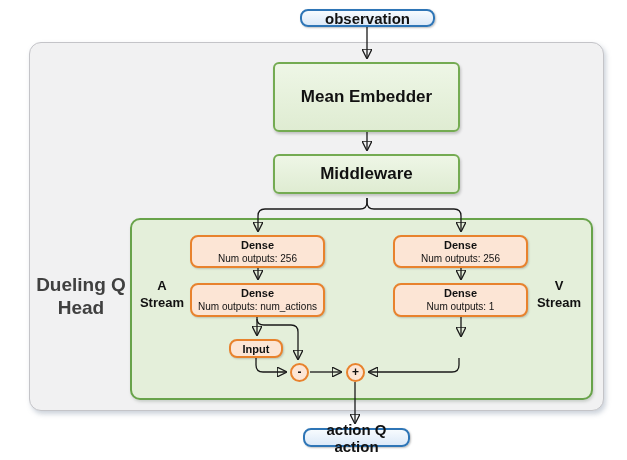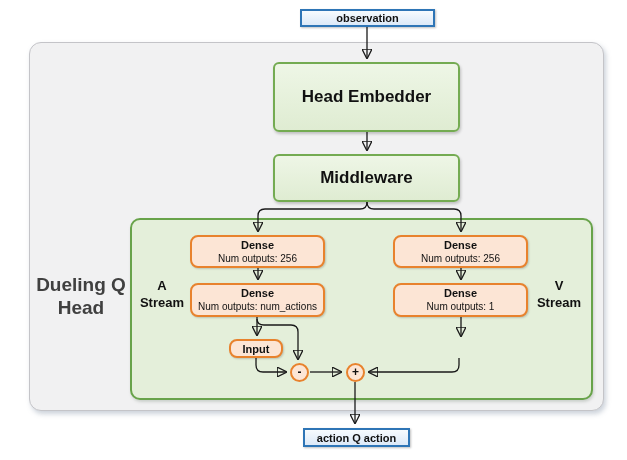--- a/index.html
+++ b/index.html
@@ -22,22 +22,22 @@
     background:#e4efda;border:2px solid #68a34a;border-radius:10px;
     box-shadow:1px 2px 3px rgba(90,110,90,.25);
     z-index:2;
   }
 
   
   .node{display:flex;align-items:center;justify-content:center;
     text-align:center;color:#111;z-index:4;}
   .blue-node{
     background:linear-gradient(#f7fbfe,#dce9f8);
-    border:2px solid #2e75b6;border-radius:0;
-    font-size:11px;font-weight:bold;
+    border:2px solid #2e75b6;border-radius:8px;
+    font-size:15px;font-weight:bold;
     box-shadow:1px 1px 2px rgba(0,0,0,.25);
   }
   .green-node{
     background:linear-gradient(#eef6e6,#dfecd2);
     border:2px solid #74ab52;border-radius:6px;
     font-size:17px;font-weight:bold;
     box-shadow:1px 2px 3px rgba(0,0,0,.2);
   }
   .orange-node{
     background:#fce5d5;
@@ -90,24 +90,24 @@
     <path d="M461,317 L461,336" marker-end="url(#arrow)"></path>
     <path d="M459,358 L459,365 Q459,372 452,372 L369,372" marker-end="url(#arrow)"></path>
     <path d="M355,382 L355,423" marker-end="url(#arrow)"></path>
   </svg>
 
   <div class="abs node blue-node" style="left:300px;top:9px;width:135px;height:18px;">
     <span>observation</span>
   </div>
 
   <div class="abs node green-node" style="left:273px;top:62px;width:187px;height:70px;">
-    <span>Head Embedder</span>
+    <span>Mean Embedder</span>
   </div>
 
-  <div class="abs node green-node" style="left:273px;top:154px;width:187px;height:48px;">
+  <div class="abs node green-node" style="left:273px;top:154px;width:187px;height:40px;">
     <span>Middleware</span>
   </div>
 
   <div class="abs node orange-node dense" style="left:190px;top:235px;width:135px;height:33px;">
     <span>Dense</span>
     <span class="sub">Num outputs: 256</span>
   </div>
 
   <div class="abs node orange-node dense" style="left:190px;top:283px;width:135px;height:34px;">
     <span>Dense</span>

